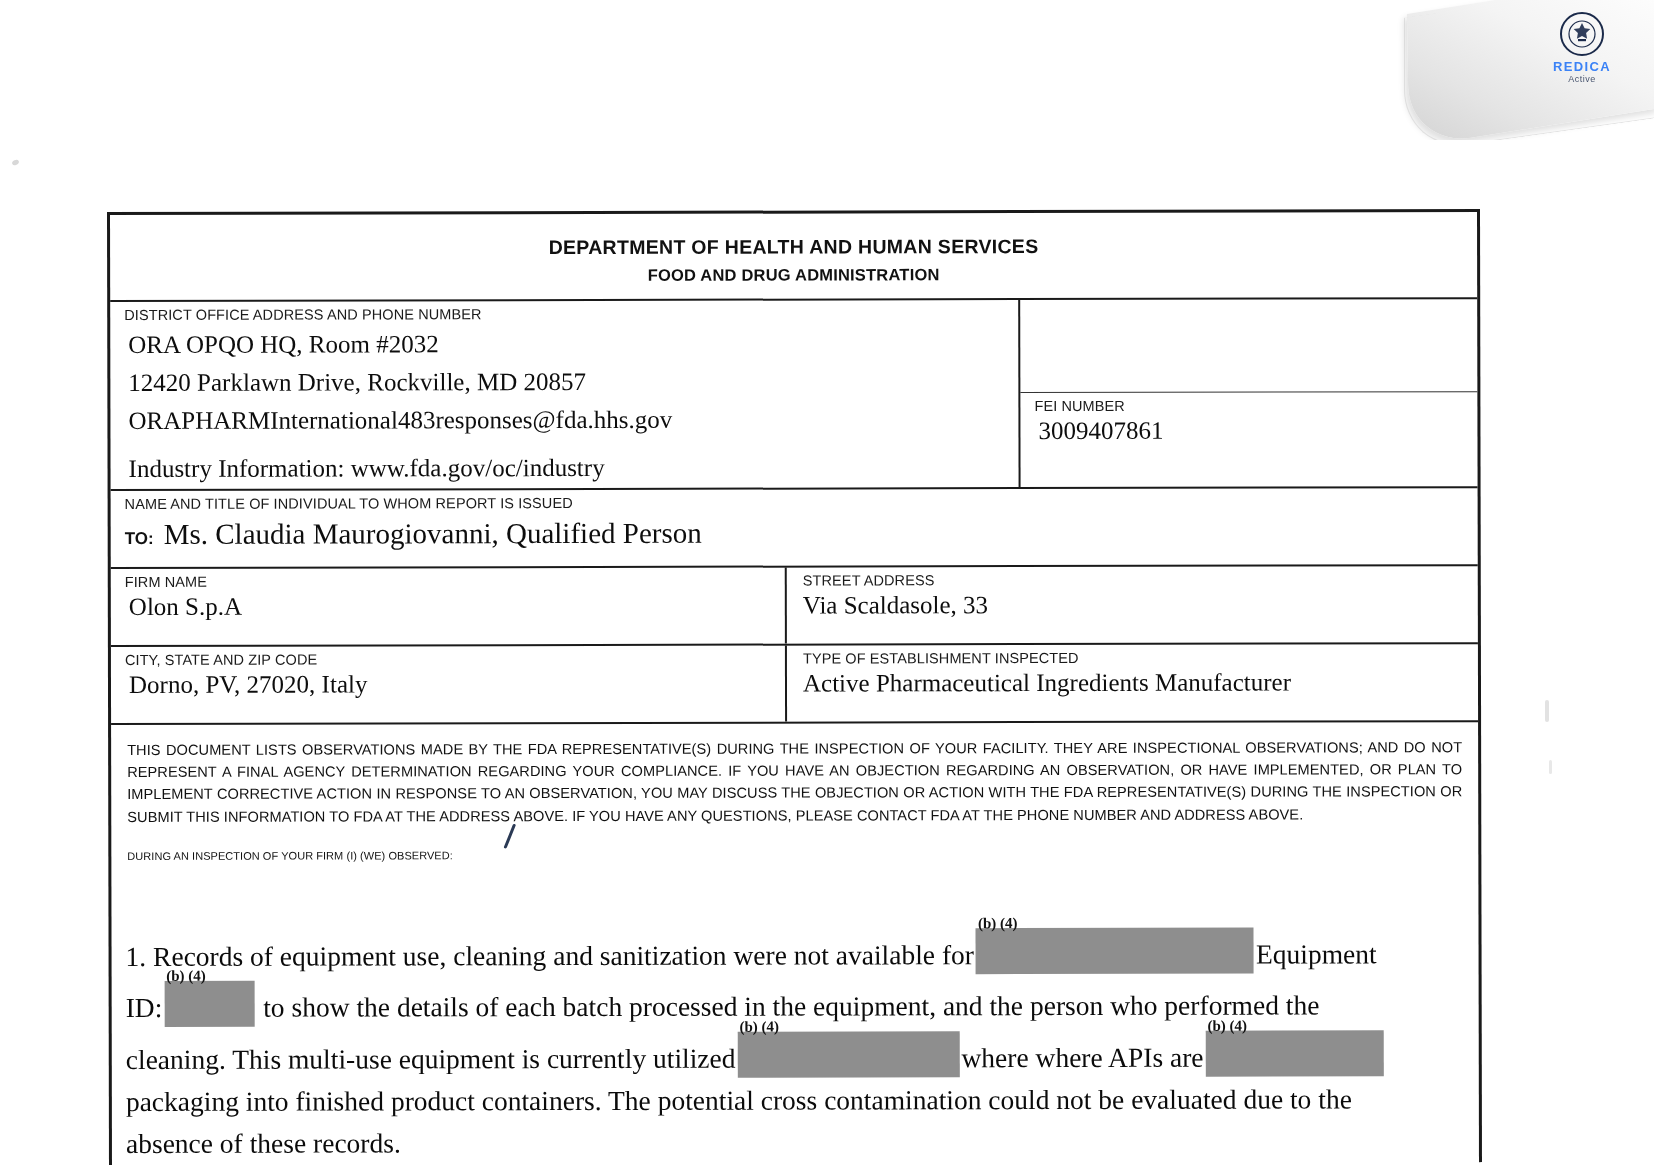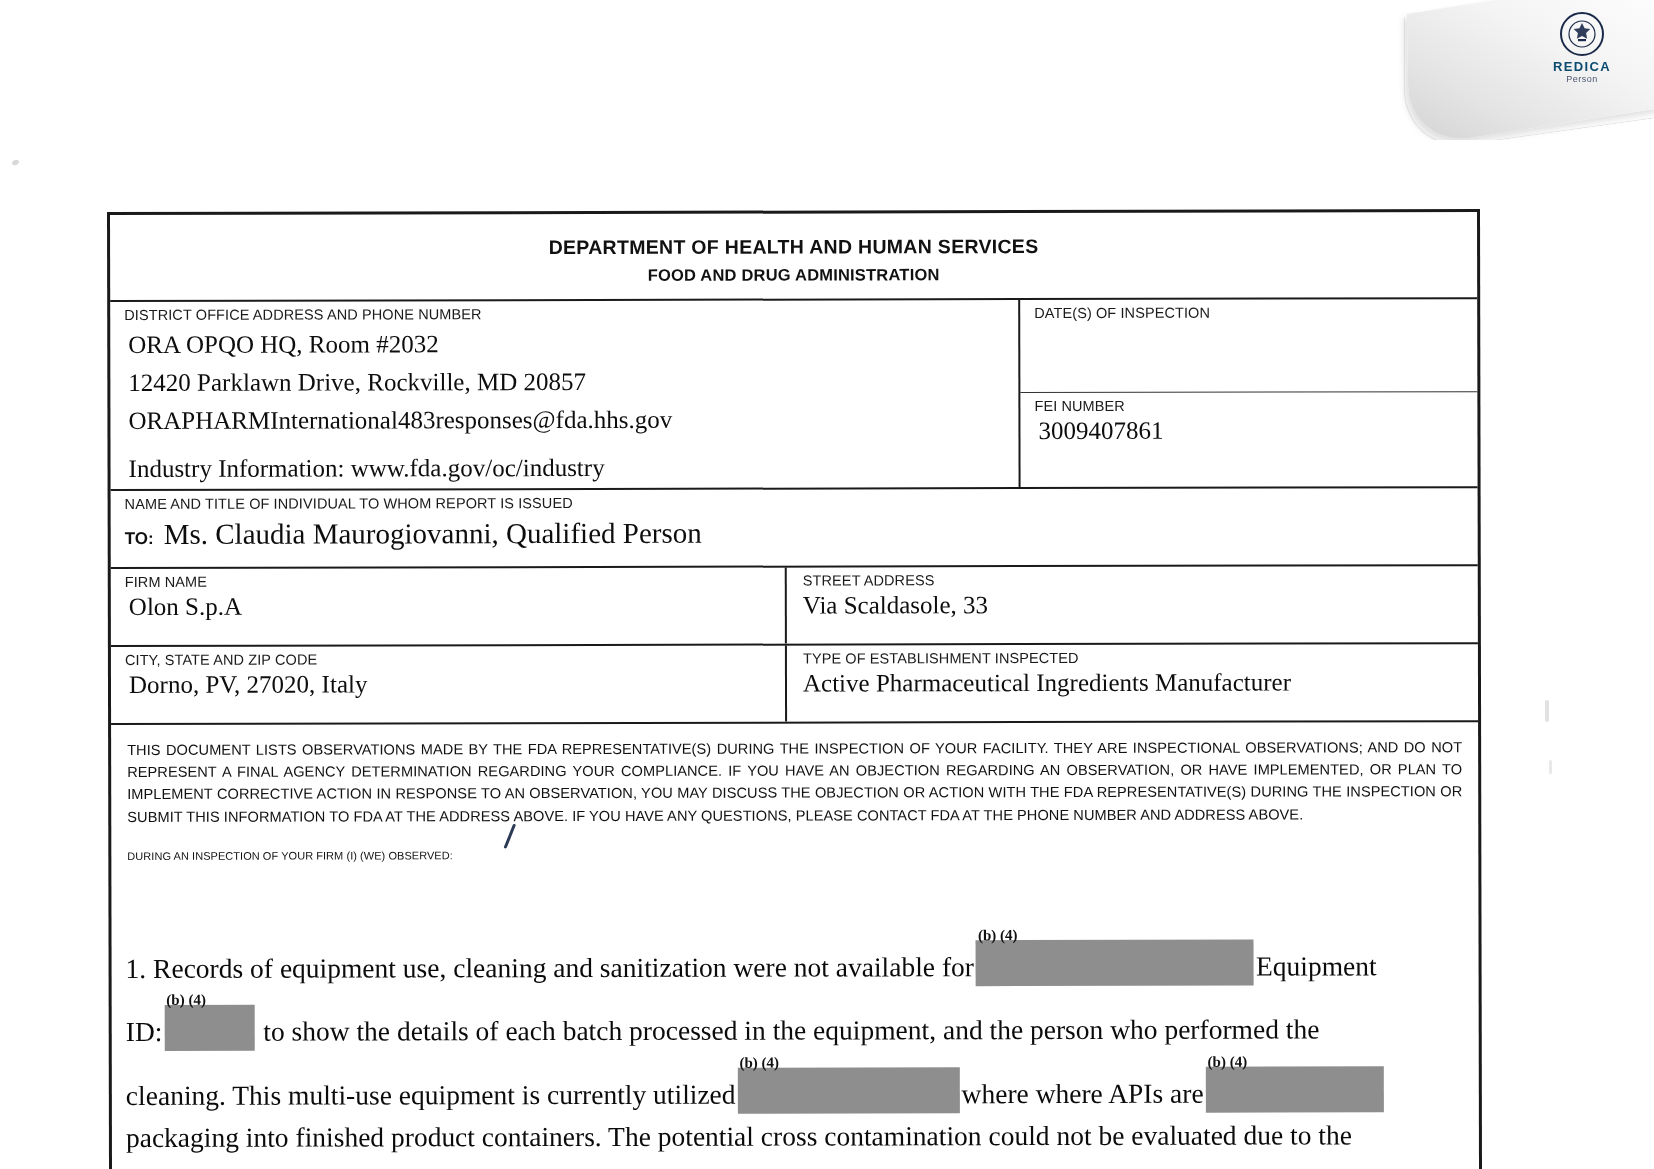--- a/index.html
+++ b/index.html
@@ -64,21 +64,21 @@
   }
   .redica-mark {
     width: 44px; height: 44px;
     margin: 0 auto 4px auto;
     border-radius: 50%;
     border: 2px solid #1b2a4a;
     display: flex; align-items: center; justify-content: center;
   }
   .redica-name {
     font-size: 13px; font-weight: bold; letter-spacing: 1.4px;
-    color: #0c4a6e; line-height: 1.1;
+    color: #3b82f6; line-height: 1.1;
   }
   .redica-sub {
     font-size: 9px; letter-spacing: .5px; color: #4a5670; line-height: 1.2;
   }
 
   
   .form-483 {
     position: absolute;
     left: 107px;
     top: 212px;
@@ -209,21 +209,21 @@
   }
   .obs-body .ln { white-space: nowrap; }
 
   
   .redact {
     display: inline-block;
     position: relative;
     background: #8e8e8e;
     vertical-align: baseline;
     height: 34px;
-    margin: 16px 2px -6px 2px;
+    margin: 4px 2px -6px 2px;
   }
   .redact .bq {
     position: absolute;
     left: 2px; top: -16px;
     font-family: "Liberation Serif", serif;
     font-size: 15px;
     font-weight: bold;
     color: #111;
     white-space: nowrap;
   }
@@ -249,21 +249,21 @@
 
   <div class="redica">
     <div class="redica-mark">
       <svg width="30" height="30" viewBox="0 0 30 30" aria-hidden="true">
         <circle cx="15" cy="15" r="13" fill="none" stroke="#1b2a4a" stroke-width="1.2"></circle>
         <path d="M15 4 L17.6 9.2 L23.3 10 L19.1 14 L20.1 19.7 L15 17 L9.9 19.7 L10.9 14 L6.7 10 L12.4 9.2 Z" fill="#1b2a4a" opacity="0.9"></path>
         <rect x="11" y="20" width="8" height="2.2" fill="#1b2a4a"></rect>
       </svg>
     </div>
     <div class="redica-name">REDICA</div>
-    <div class="redica-sub">Person</div>
+    <div class="redica-sub">Active</div>
   </div>
 
   <div class="form-483">
 
     <div class="title-band">
       <div class="t-dept">DEPARTMENT OF HEALTH AND HUMAN SERVICES</div>
       <div class="t-fda">FOOD AND DRUG ADMINISTRATION</div>
     </div>
 
     <div class="hline"></div>
@@ -276,21 +276,20 @@
           <div class="val">12420 Parklawn Drive, Rockville, MD 20857</div>
           <div class="val">ORAPHARMInternational483responses@fda.hhs.gov</div>
         </div>
         <div class="industry-line">
           <div class="val">Industry Information: www.fda.gov/oc/industry</div>
         </div>
       </div>
 
       <div class="col-dates">
         <div class="dates-top">
-          <div class="cap">DATE(S) OF INSPECTION</div>
         </div>
         <div class="hline-thin"></div>
         <div class="dates-bot">
           <div class="cap">FEI NUMBER</div>
           <div class="val">3009407861</div>
         </div>
       </div>
     </div>
 
     <div class="hline"></div>

